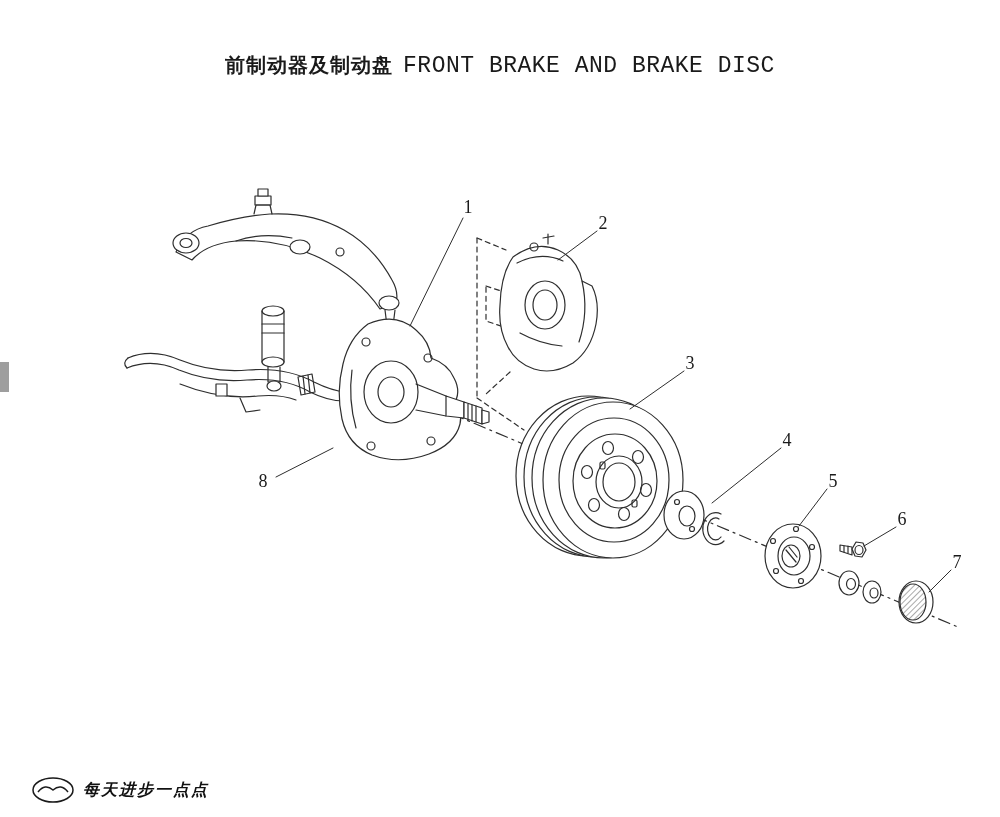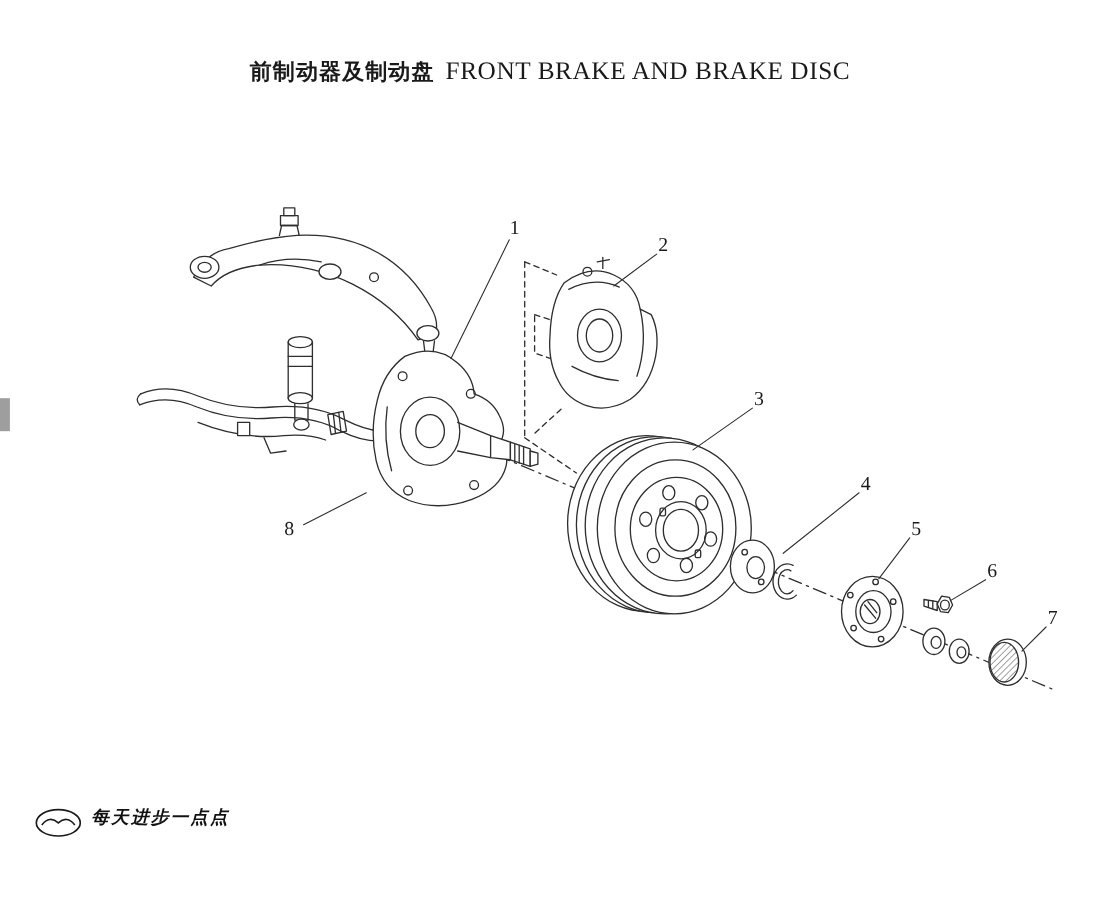--- a/index.html
+++ b/index.html
@@ -1,25 +1,25 @@
 <!DOCTYPE html>
 <html><head>
 <meta charset="utf-8">
 <style>
   html,body{margin:0;padding:0;background:#ffffff;}
   .page{position:relative;width:1000px;height:817px;background:#ffffff;overflow:hidden;
         font-family:"Liberation Serif",serif;color:#1a1a1a;}
   .title{position:absolute;top:52px;left:0;width:100%;text-align:center;white-space:nowrap;}
   .title .cn{font-family:"DejaVu Sans",sans-serif;font-weight:700;font-size:20px;letter-spacing:1px;}
-  .title .en{font-family:Liberation Serif, serif;font-size:23px;margin-left:10px;letter-spacing:0.5px;}
+  .title .en{font-family:Liberation Mono, monospace;font-size:23px;margin-left:10px;letter-spacing:0.5px;}
   .side-tab{position:absolute;left:0;top:362px;width:9px;height:30px;background:#9e9e9e;}
   svg.diagram{position:absolute;left:0;top:0;}
   .callout{position:absolute;transform:translate(-50%,-50%);
            font-family:"Liberation Serif",serif;font-size:18px;color:#1a1a1a;}
-  .footer{position:absolute;left:30px;top:733px;display:flex;align-items:flex-start;gap:7px;}
+  .footer{position:absolute;left:30px;top:775px;display:flex;align-items:center;gap:7px;}
   .footer .slogan{font-family:"DejaVu Sans",sans-serif;font-weight:700;font-style:italic;
                   font-size:16px;letter-spacing:2px;color:#111;}
 </style>
 </head>
 <body>
 
 <div class="page">
 
   <div class="title">
     <span class="cn">前制动器及制动盘</span><span class="en">FRONT BRAKE AND BRAKE DISC</span>

